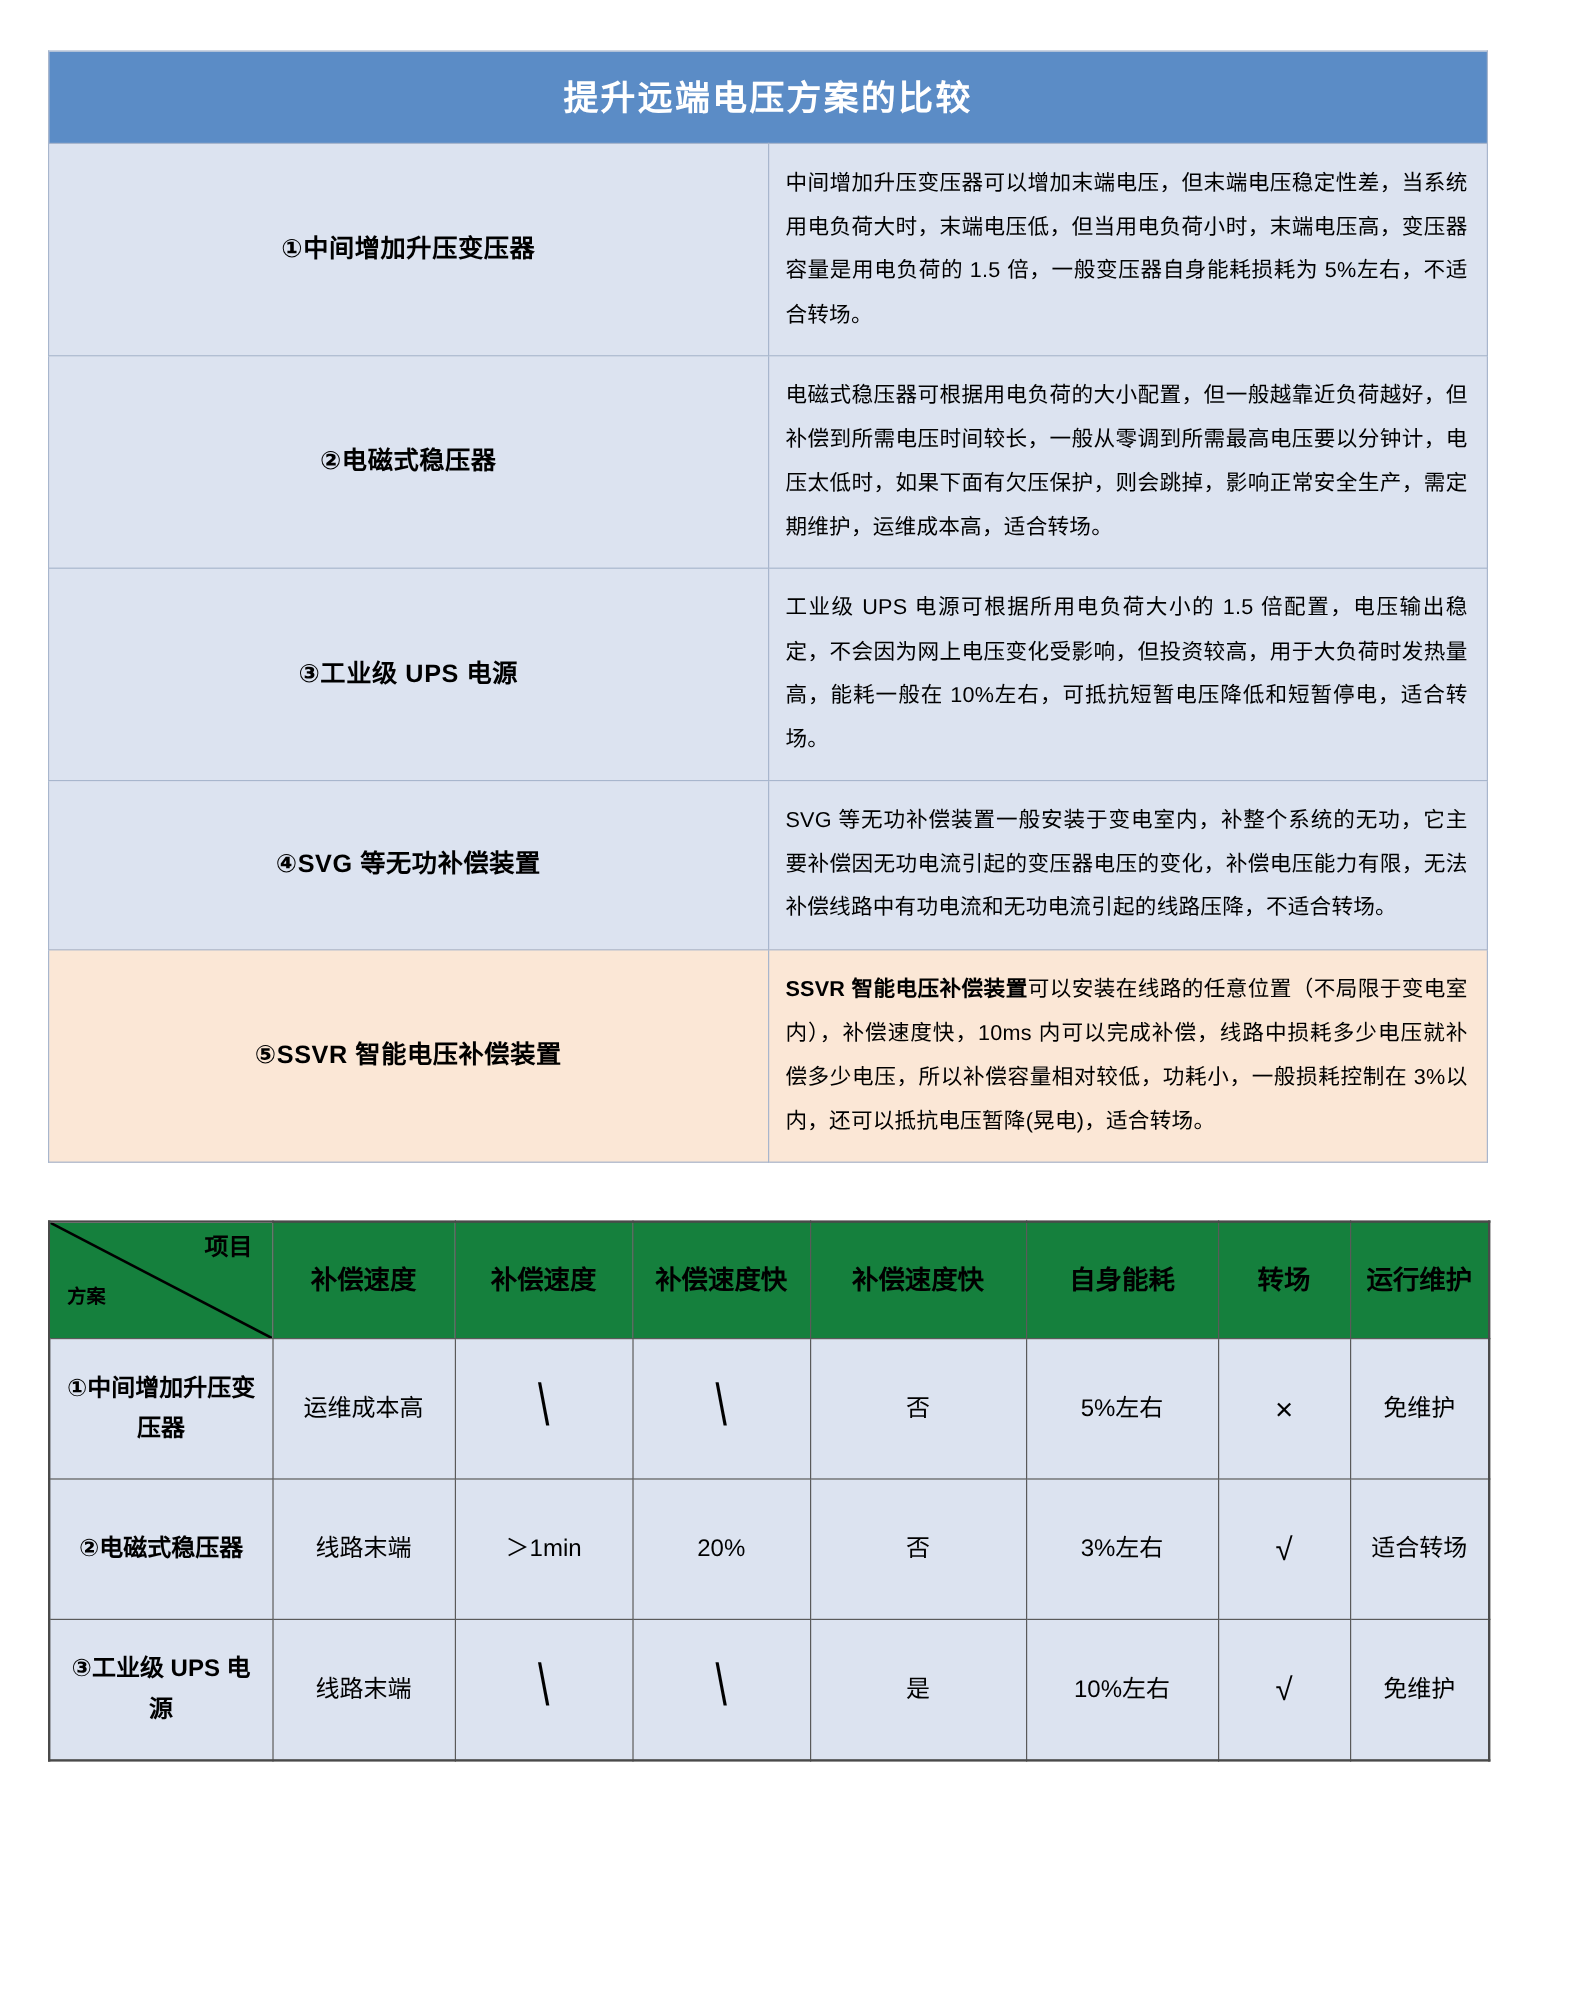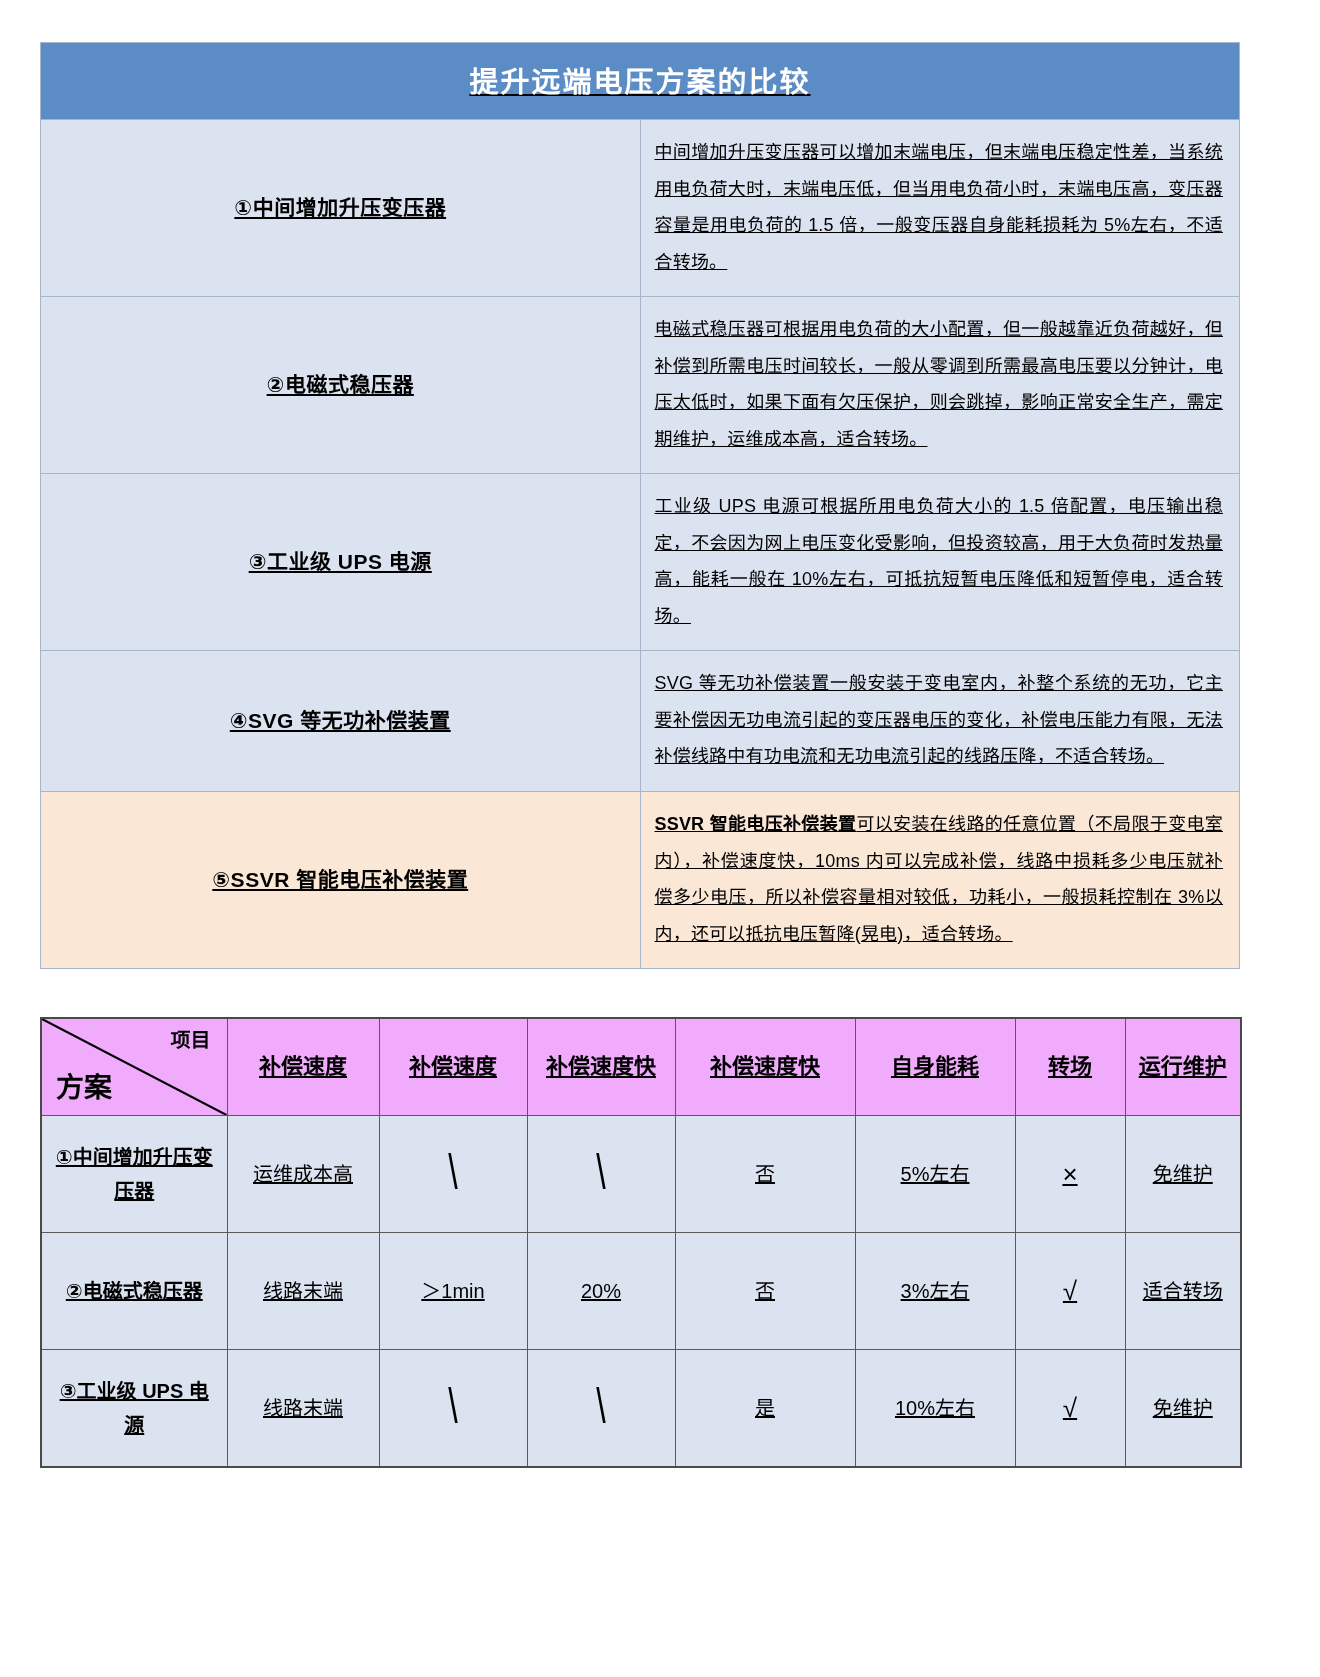--- a/index.html
+++ b/index.html
@@ -14,21 +14,20 @@
     font-family: "Liberation Sans", "DejaVu Sans", sans-serif;
     color: #000000;
     -webkit-font-smoothing: antialiased;
   }
   .page {
     position: relative;
     width: 1320px;
     height: 1506px;
     box-sizing: border-box;
     padding: 42px 40px 0 40px;
-    text-decoration: underline;
   }
 
   
   .desc-table {
     width: 1200px;
     border-collapse: collapse;
     table-layout: fixed;
     border: 1px solid #9aa9c4;
   }
   .desc-title-cell {
@@ -82,21 +81,21 @@
     table-layout: fixed;
     border: 2px solid #4a4a4a;
   }
   .matrix-table th,
   .matrix-table td {
     border: 1px solid #5a5a5a;
     text-align: center;
     vertical-align: middle;
   }
   .matrix-table thead th {
-    background: #f0abfc;
+    background: #15803d;
     font-size: 22px;
     font-weight: bold;
     height: 88px;
     line-height: 1.55;
     padding: 4px 2px;
   }
   .corner-cell {
     position: relative;
     padding: 0 !important;
     height: 88px;
@@ -109,23 +108,23 @@
   }
   .corner-cell .proj {
     position: absolute;
     top: 6px;
     right: 16px;
     font-size: 20px;
     font-weight: bold;
   }
   .corner-cell .plan {
     position: absolute;
-    bottom: 6px;
+    bottom: 20px;
     left: 14px;
-    font-size: 28px;
+    font-size: 16px;
     font-weight: bold;
   }
   .matrix-table tbody tr td {
     background: #dce3f0;
     height: 104px;
     font-size: 20px;
     padding: 6px 3px;
     line-height: 1.7;
   }
   .m-label {

